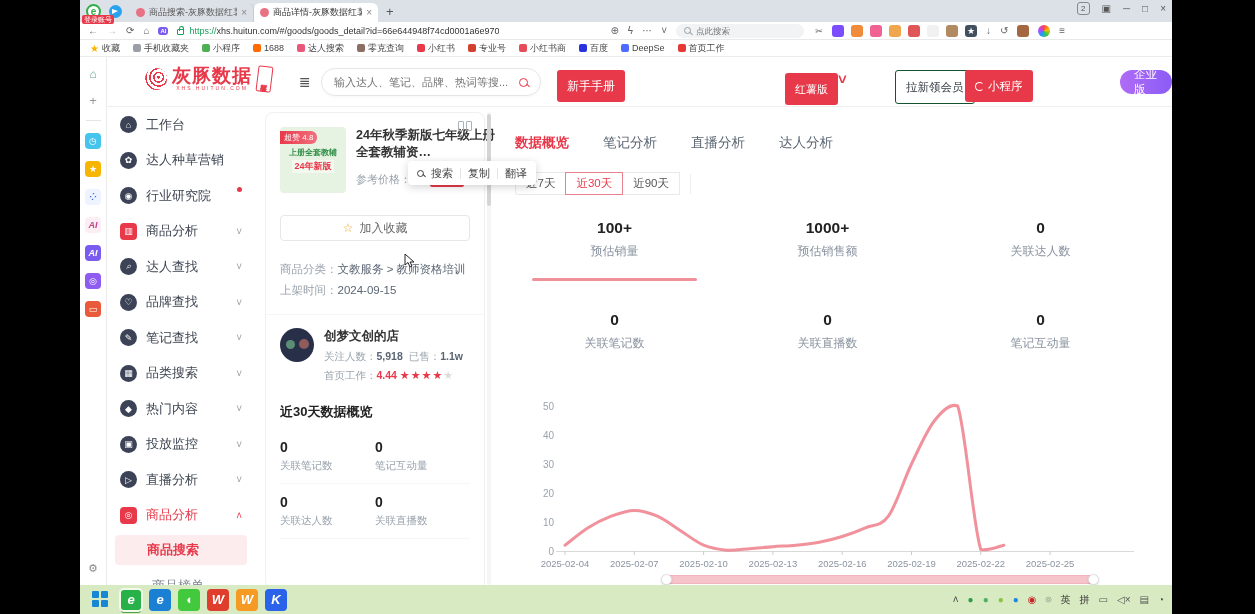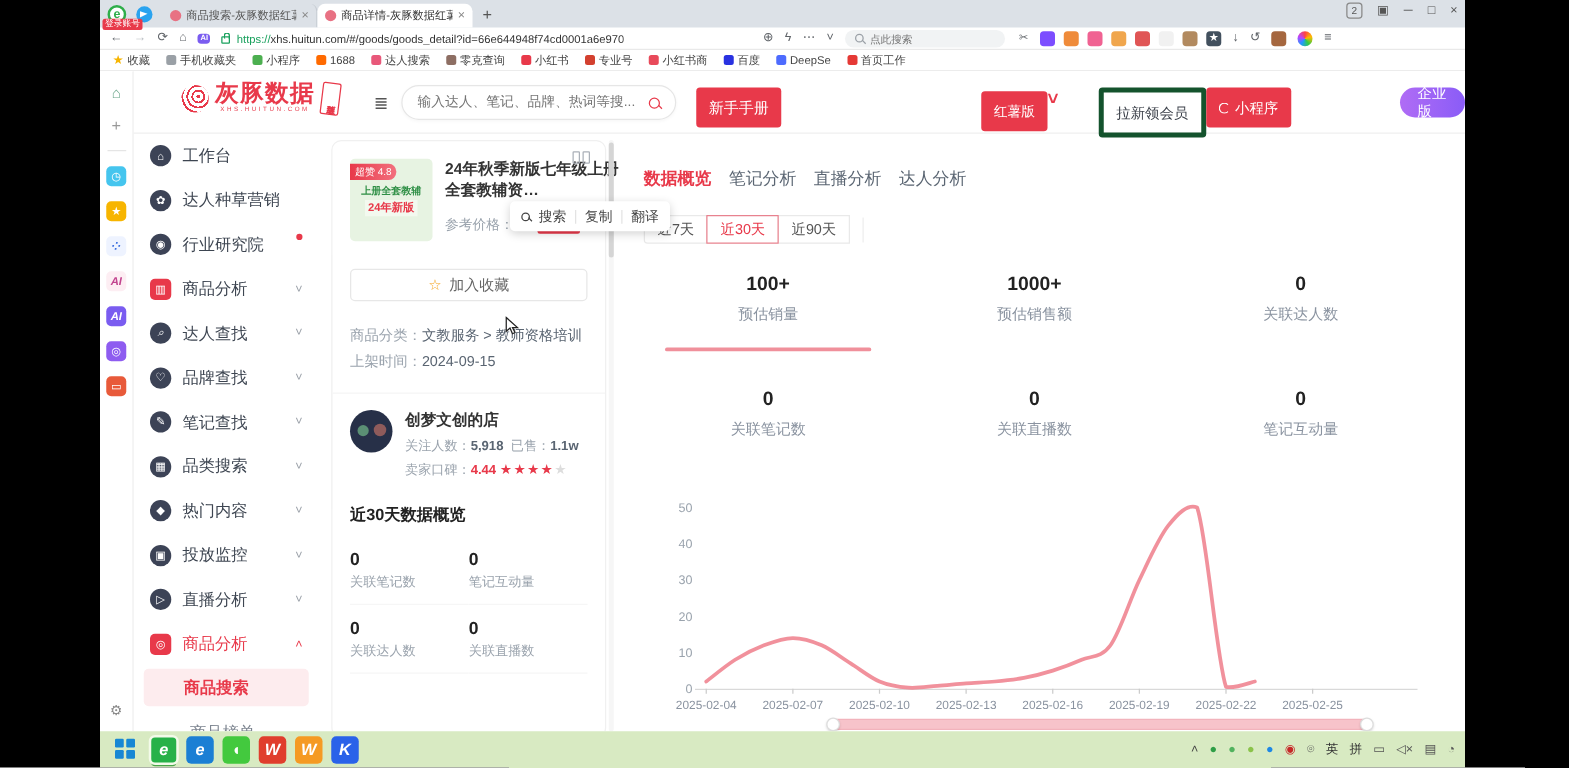--- a/index.html
+++ b/index.html
@@ -59,21 +59,21 @@
   .hlogo .ld{font-size:5px;color:#e8394a;letter-spacing:2px;text-align:center}
   .seal{width:15px;height:26px;border:1px solid #e8394a;border-radius:2px;color:#e8394a;font-size:7px;writing-mode:vertical-rl;text-orientation:upright;display:flex;align-items:center;justify-content:center;transform:rotate(7deg);font-weight:bold}
   .collapse{position:absolute;left:192px;top:17px;font-size:14px;color:#555}
   .hsearch{position:absolute;left:214px;top:11px;width:220px;height:28px;border:1px solid #e6e6e6;border-radius:15px;display:flex;align-items:center;padding:0 12px;gap:8px;box-shadow:0 1px 3px rgba(0,0,0,.04)}
   .hsearch input{border:none;outline:none;flex:1;font-size:11px;color:#666;font-family:inherit;background:transparent}
   .hsearch .mag{color:#e8394a;width:9px;height:9px}
   .hbtn{position:absolute;top:13px;height:24px;display:flex;align-items:center;justify-content:center;font-size:12px;border-radius:3px;padding:16px 10px}
   .handbook{left:450px;background:#e8394a;color:#fff}
   .verbadge{left:678px;background:#e8394a;color:#fff;height:18px;top:16px;font-size:11px}
   .verchev{position:absolute;left:731px;top:14px;color:#e8394a;font-size:15px;font-weight:bold}
-  .invite{left:772px;border:4px solid #14532d;color:#3a3f48;font-size:11.5px}
+  .invite{left:788px;border:1px solid #14532d;color:#3a3f48;font-size:11.5px}
   .miniapp{left:858px;background:#e8394a;color:#fff;font-size:11.5px;gap:4px}
   .miniapp .mc{width:9px;height:9px;border:1.5px solid #fff;border-radius:50%;border-right-color:transparent;display:inline-block}
   .enterprise{left:1013px;background:linear-gradient(90deg,#b06cf5,#8a5cf7);color:#fff;border-radius:13px;font-size:11.5px;padding:0 14px}
   
   .nav{position:absolute;left:27px;top:50px;width:148px;bottom:0;background:#fff;overflow:hidden}
   .nav-item{height:35.5px;display:flex;align-items:center;padding:0 13px;gap:9px;font-size:13px;color:#3d4551;cursor:pointer}
   .nav-item.active{color:#e8394a}
   .nicon{width:17px;height:17px;border-radius:50%;background:#3c4356;color:#fff;font-size:9px;display:flex;align-items:center;justify-content:center;flex:none}
   .nicon.red{background:#e8394a;border-radius:4px}
   .nav-item.active .nicon{background:#e8394a}
@@ -118,21 +118,21 @@
   .ovval{font-size:14px;font-weight:bold;color:#222}
   .ovlab{margin-top:4px;font-size:10.5px;color:#9aa3ad}
   .vscroll{position:absolute;left:407px;top:55px;bottom:0;width:4px;background:#f6f6f6;border-radius:2px}
   .vthumb{position:absolute;top:2px;left:0;width:4px;height:92px;background:#d5d5d5;border-radius:2px}
   
   .tooltip{position:absolute;left:328px;top:104px;height:24px;background:#fff;border-radius:4px;box-shadow:0 2px 8px rgba(0,0,0,.18);display:flex;align-items:center;gap:7px;padding:0 9px;font-size:11px;color:#444;z-index:6;white-space:nowrap}
   .tooltip .sep{width:1px;height:11px;background:#e3e3e3}
   .cursor{position:absolute;left:322px;top:196px;z-index:9}
   
   .mainsec{position:absolute;left:420px;top:50px;right:0;bottom:0;background:#fff}
-  .mtabs{position:absolute;left:15px;top:27px;display:flex;gap:14px;font-size:13.5px;color:#5a6572}
+  .mtabs{position:absolute;left:15px;top:27px;display:flex;gap:34px;font-size:13.5px;color:#5a6572}
   .mtab.active{color:#e8394a;font-weight:bold}
   .filters{position:absolute;left:15px;top:65px;display:flex;align-items:center}
   .filter{height:23px;padding:0 10px;display:flex;align-items:center;font-size:11.5px;color:#555;border:1px solid #e9e9e9;background:#fff}
   .filter:first-child{border-radius:3px 0 0 3px}
   .filter.active{border-color:#e8828f;color:#e8394a;z-index:1}
   .filter + .filter{margin-left:-1px}
   .fdiv{width:1px;height:20px;background:#eee;margin-left:10px}
   .statgrid{position:absolute;left:8px;top:112px;display:grid;grid-template-columns:repeat(3,213px);row-gap:30px}
   .stat{text-align:center;height:62px;position:relative}
   .sval{font-size:15.5px;font-weight:bold;color:#222}
@@ -514,21 +514,21 @@
       <div class="meta">
         <div><span>商品分类：</span><b>文教服务 &gt; 教师资格培训</b></div>
         <div><span>上架时间：</span><b>2024-09-15</b></div>
       </div>
       <div class="pdiv"></div>
       <div class="shop">
         <div class="avatar"></div>
         <div>
           <div class="shopname">创梦文创的店</div>
           <div class="shopline"><span>关注人数：</span><b>5,918</b>&nbsp;&nbsp;<span>已售：</span><b>1.1w</b></div>
-          <div class="shopline"><span>卖家口碑：</span><span class="rating">4.44</span> <span class="stars">★★★★<span class="off">★</span></span></div>
+          <div class="shopline"><span>首页工作：</span><span class="rating">4.44</span> <span class="stars">★★★★<span class="off">★</span></span></div>
         </div>
       </div>
       <div class="ovtitle">近30天数据概览</div>
       <div class="ovgrid">
 
           <div class="ovcell">
             <div class="ovval">0</div>
             <div class="ovlab">关联笔记数</div>
           </div>
 

